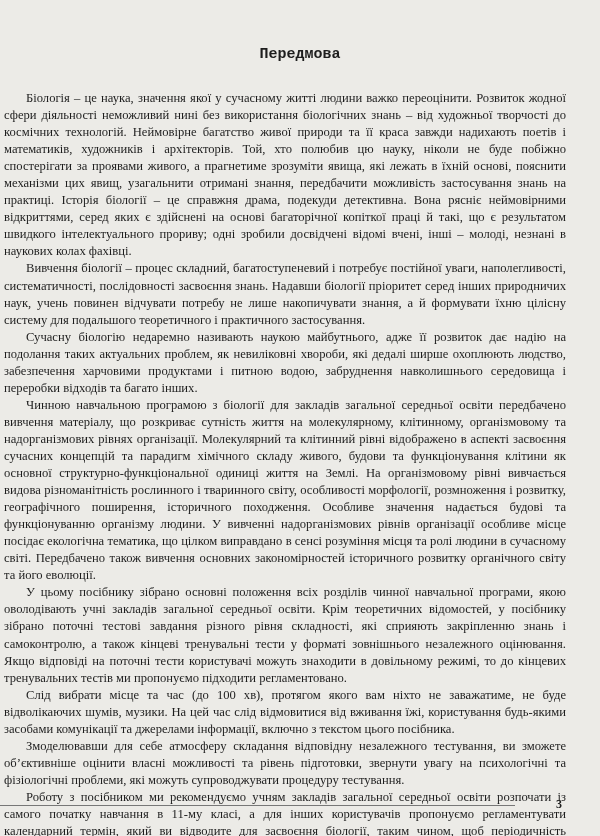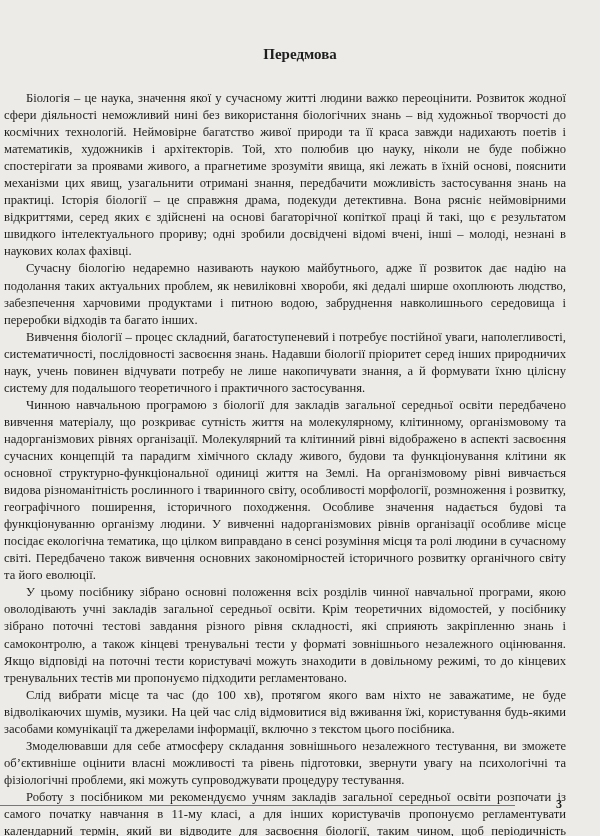--- a/index.html
+++ b/index.html
@@ -7,21 +7,21 @@
     width: 600px; height: 836px; overflow: hidden;
     background: #ecebe7;
     font-family: "DejaVu Serif", "Liberation Serif", serif;
     color: #1e1e1e;
     position: relative;
   }
   .page-title {
     position: absolute; top: 46px; left: 0; width: 600px;
     text-align: center;
     font-weight: bold; font-size: 15px;
-    font-family: Liberation Serif, serif;
+    font-family: Liberation Mono, monospace;
   }
   .body-text {
     position: absolute; top: 90px; left: 4px; width: 562px;
     font-size: 12.6px; line-height: 17.05px;
     font-family: "Liberation Serif", serif;
     text-align: justify;
     hyphens: auto;
   }
   .body-text p { margin: 0; text-indent: 22px; }
   .rule {
@@ -34,23 +34,23 @@
     font-family: "Liberation Serif", serif;
   }
 </style>
 </head>
 <body>
 
 <div class="page-title">Передмова</div>
 
 <div class="body-text">
   <p>Біологія – це наука, значення якої у сучасному житті людини важко переоцінити. Розвиток жодної сфери діяльності неможливий нині без використання біологічних знань – від художньої творчості до космічних технологій. Неймовірне багатство живої природи та її краса завжди надихають поетів і математиків, художників і архітекторів. Той, хто полюбив цю науку, ніколи не буде побіжно спостерігати за проявами живого, а прагнетиме зрозуміти явища, які лежать в їхній основі, пояснити механізми цих явищ, узагальнити отримані знання, передбачити можливість застосування знань на практиці. Історія біології – це справжня драма, подекуди детективна. Вона рясніє неймовірними відкриттями, серед яких є здійснені на основі багаторічної копіткої праці й такі, що є результатом швидкого інтелектуального прориву; одні зробили досвідчені відомі вчені, інші – молоді, незнані в наукових колах фахівці.</p>
+  <p>Вивчення біології – процес складний, багатоступеневий і потребує постійної уваги, наполегливості, систематичності, послідовності засвоєння знань. Надавши біології пріоритет серед інших природничих наук, учень повинен відчувати потребу не лише накопичувати знання, а й формувати їхню цілісну систему для подальшого теоретичного і практичного застосування.</p>
   <p>Сучасну біологію недаремно називають наукою майбутнього, адже її розвиток дає надію на подолання таких актуальних проблем, як невиліковні хвороби, які дедалі ширше охоплюють людство, забезпечення харчовими продуктами і питною водою, забруднення навколишнього середовища і переробки відходів та багато інших.</p>
-  <p>Вивчення біології – процес складний, багатоступеневий і потребує постійної уваги, наполегливості, систематичності, послідовності засвоєння знань. Надавши біології пріоритет серед інших природничих наук, учень повинен відчувати потребу не лише накопичувати знання, а й формувати їхню цілісну систему для подальшого теоретичного і практичного застосування.</p>
   <p>Чинною навчальною програмою з біології для закладів загальної середньої освіти передбачено вивчення матеріалу, що розкриває сутність життя на молекулярному, клітинному, організмовому та надорганізмових рівнях організації. Молекулярний та клітинний рівні відображено в аспекті засвоєння сучасних концепцій та парадигм хімічного складу живого, будови та функціонування клітини як основної структурно-функціональної одиниці життя на Землі. На організмовому рівні вивчається видова різноманітність рослинного і тваринного світу, особливості морфології, розмноження і розвитку, географічного поширення, історичного походження. Особливе значення надається будові та функціонуванню організму людини. У вивченні надорганізмових рівнів організації особливе місце посідає екологічна тематика, що цілком виправдано в сенсі розуміння місця та ролі людини в сучасному світі. Передбачено також вивчення основних закономірностей історичного розвитку органічного світу та його еволюції.</p>
   <p>У цьому посібнику зібрано основні положення всіх розділів чинної навчальної програми, якою оволодівають учні закладів загальної середньої освіти. Крім теоретичних відомостей, у посібнику зібрано поточні тестові завдання різного рівня складності, які сприяють закріпленню знань і самоконтролю, а також кінцеві тренувальні тести у форматі зовнішнього незалежного оцінювання. Якщо відповіді на поточні тести користувачі можуть знаходити в довільному режимі, то до кінцевих тренувальних тестів ми пропонуємо підходити регламентовано.</p>
   <p>Слід вибрати місце та час (до 100 хв), протягом якого вам ніхто не заважатиме, не буде відволікаючих шумів, музики. На цей час слід відмовитися від вживання їжі, користування будь-якими засобами комунікації та джерелами інформації, включно з текстом цього посібника.</p>
-  <p>Змоделювавши для себе атмосферу складання зовнішнього незалежного тестування, ви зможете об’єктивніше оцінити власні можливості та рівень підготовки, звернути увагу на психологічні та фізіологічні проблеми, які можуть супроводжувати процедуру тестування.</p>
+  <p>Змоделювавши для себе атмосферу складання відповідну незалежного тестування, ви зможете об’єктивніше оцінити власні можливості та рівень підготовки, звернути увагу на психологічні та фізіологічні проблеми, які можуть супроводжувати процедуру тестування.</p>
   <p>Роботу з посібником ми рекомендуємо учням закладів загальної середньої освіти розпочати із самого початку навчання в 11-му класі, а для інших користувачів пропонуємо регламентувати календарний термін, який ви відводите для засвоєння біології, таким чином, щоб періодичність вивчення матеріалу була регулярною, а час, відведений для роботи з посібником, не був менший за одну академічну годину.</p>
 </div>
 
 <div class="rule"></div>
 <div class="page-number">3</div>
 
 </body></html>

